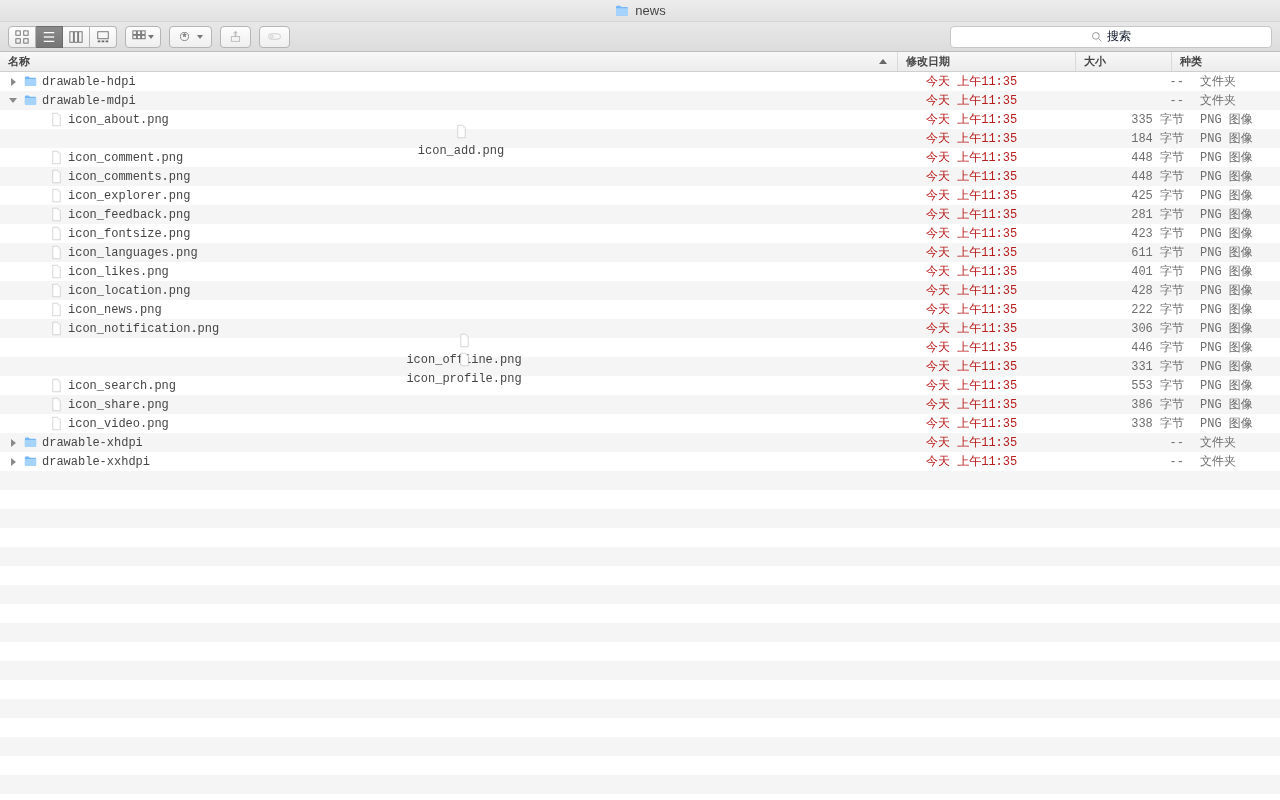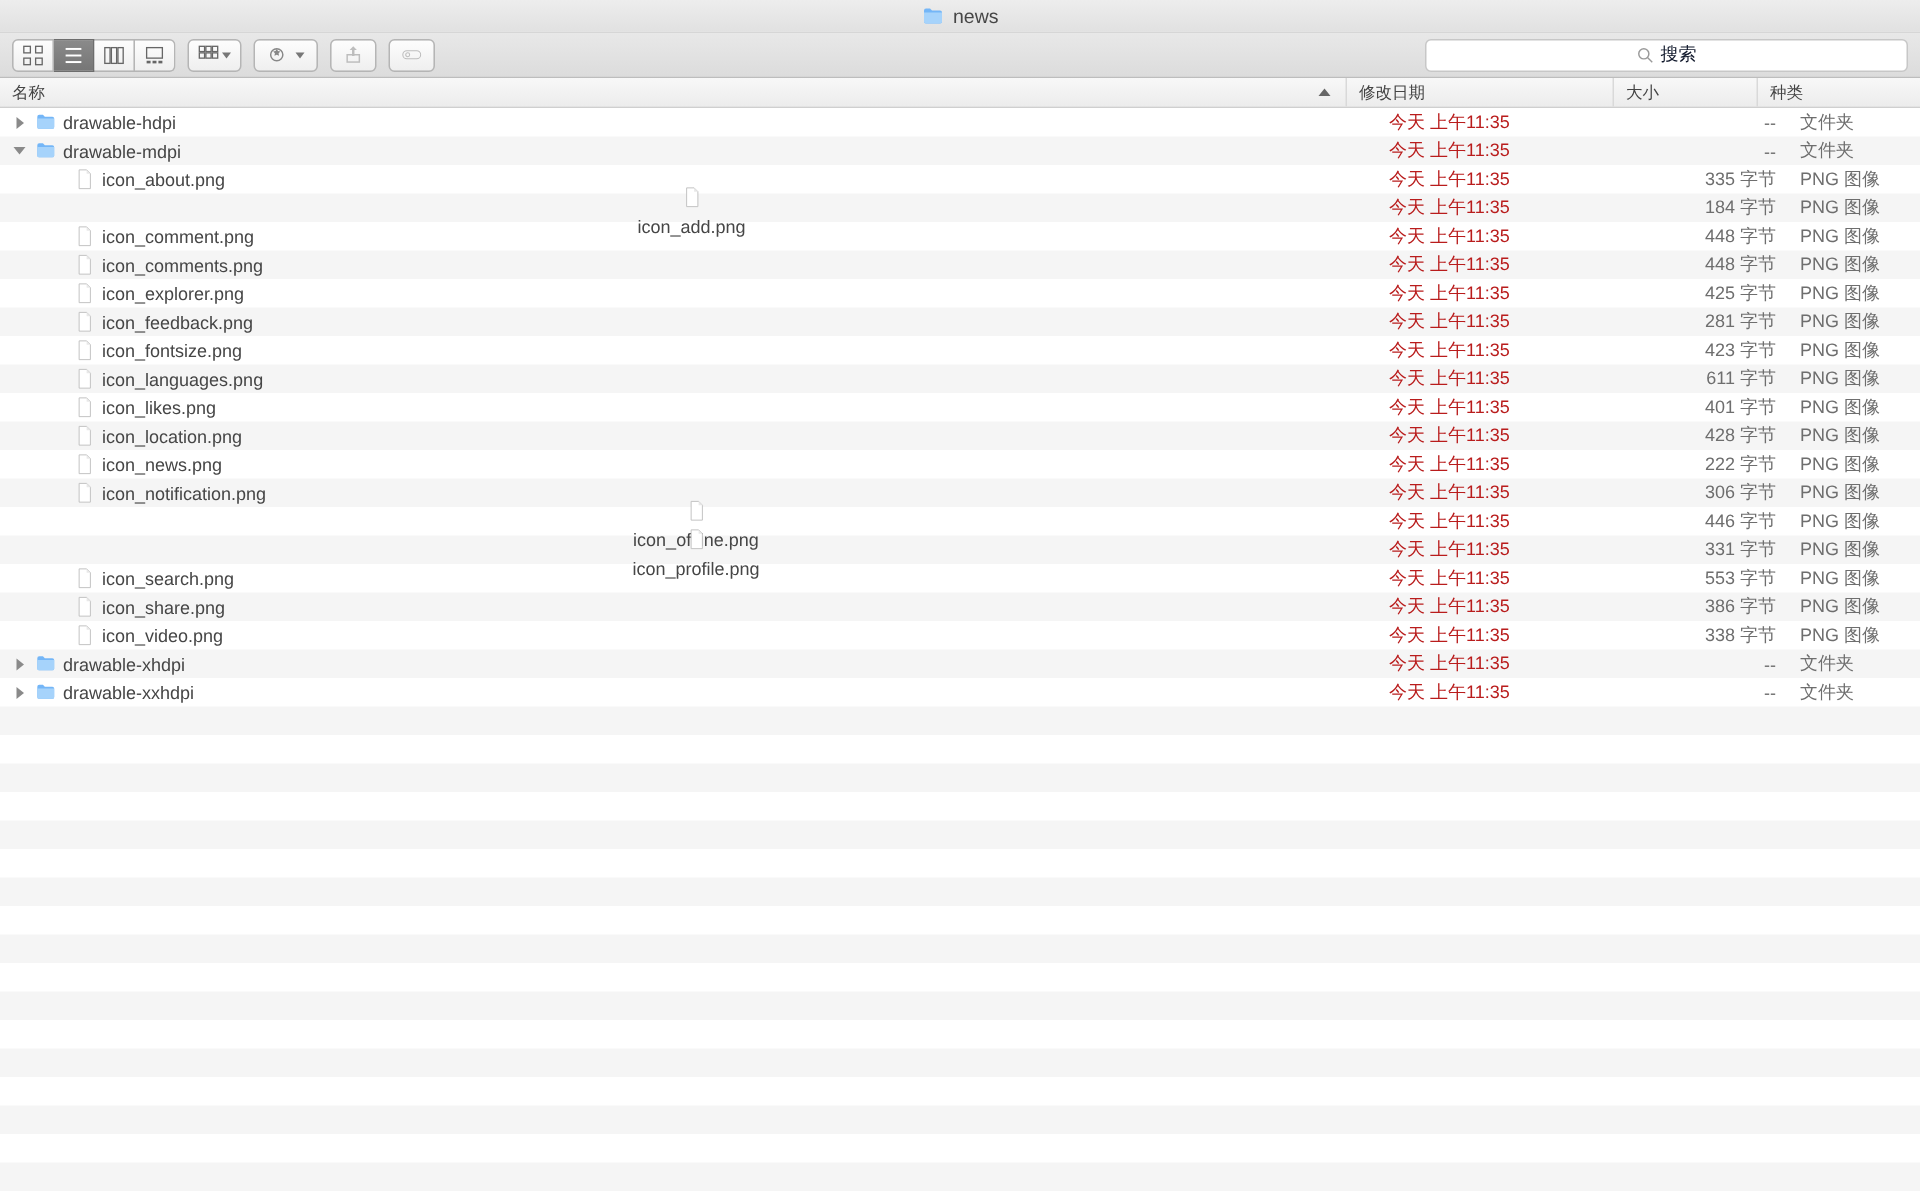--- a/index.html
+++ b/index.html
@@ -77,31 +77,32 @@
     background: linear-gradient(#f8f8f8,#ececec);
     border-bottom: 1px solid #cfcfcf;
     display:flex;
     font-size:11px;
     color:#444;
   }
   .hcell {
     display:flex; align-items:center; padding:0 8px;
     border-right:1px solid #d9d9d9;
     position:relative;
+    font-weight:bold;
   }
   .hcell.sorted .sort-ind {
     width:0;height:0;border-left:4px solid transparent;border-right:4px solid transparent;border-bottom:5px solid #666;
     position:absolute; right:10px;
   }
   .col-name { width: 898px; }
   .col-date { width: 178px; }
   .col-size { width: 96px; justify-content: flex-start; }
   .col-kind { flex:1; border-right:none; }
 
-  .file-area { height: 728px; overflow:hidden; }
+  .file-area { height: 728px; overflow:hidden;font-family:Liberation Mono, monospace; }
   .row {
     height: 19px; display:flex; align-items:center;
     font-size:12px; color:#464646;
   }
   .row.alt { background:#f5f5f5; }
   .row .c-name { width:898px; display:flex; align-items:center; gap:4px; }
   .row .c-date { width:178px; padding-left:8px; color:#b91c1c;margin-left:20px; }
   .row .c-size { width:96px; text-align:right; padding-right:8px; color:#6e6e6e; }
   .row .c-kind { flex:1; padding-left:8px; color:#6e6e6e; }
 

